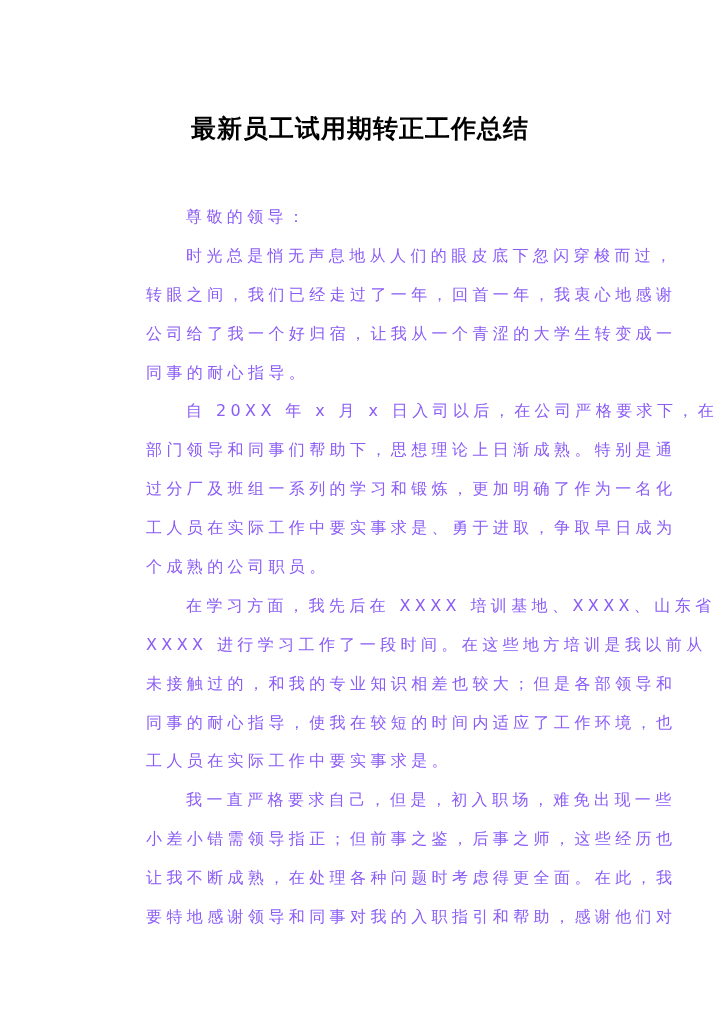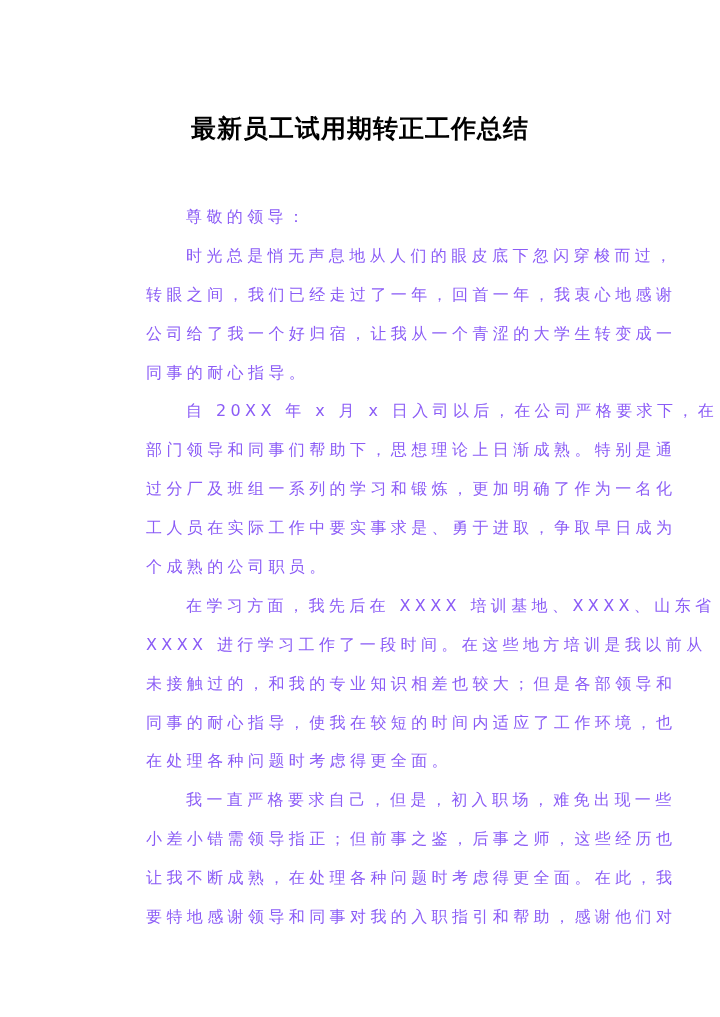--- a/index.html
+++ b/index.html
@@ -72,20 +72,20 @@
     <span class="line indent">自 20XX 年 x 月 x 日入司以后，在公司严格要求下，在</span>
     <span class="line">部门领导和同事们帮助下，思想理论上日渐成熟。特别是通</span>
     <span class="line">过分厂及班组一系列的学习和锻炼，更加明确了作为一名化</span>
     <span class="line">工人员在实际工作中要实事求是、勇于进取，争取早日成为</span>
     <span class="line">个成熟的公司职员。</span>
 
     <span class="line indent">在学习方面，我先后在 XXXX 培训基地、XXXX、山东省</span>
     <span class="line">XXXX 进行学习工作了一段时间。在这些地方培训是我以前从</span>
     <span class="line">未接触过的，和我的专业知识相差也较大；但是各部领导和</span>
     <span class="line">同事的耐心指导，使我在较短的时间内适应了工作环境，也</span>
-    <span class="line">在处理各种问题时考虑得更全面。</span>
+    <span class="line">工人员在实际工作中要实事求是。</span>
 
     <span class="line indent">我一直严格要求自己，但是，初入职场，难免出现一些</span>
     <span class="line">小差小错需领导指正；但前事之鉴，后事之师，这些经历也</span>
     <span class="line">让我不断成熟，在处理各种问题时考虑得更全面。在此，我</span>
     <span class="line">要特地感谢领导和同事对我的入职指引和帮助，感谢他们对</span>
   </div>
 </div>
 
 </body></html>

